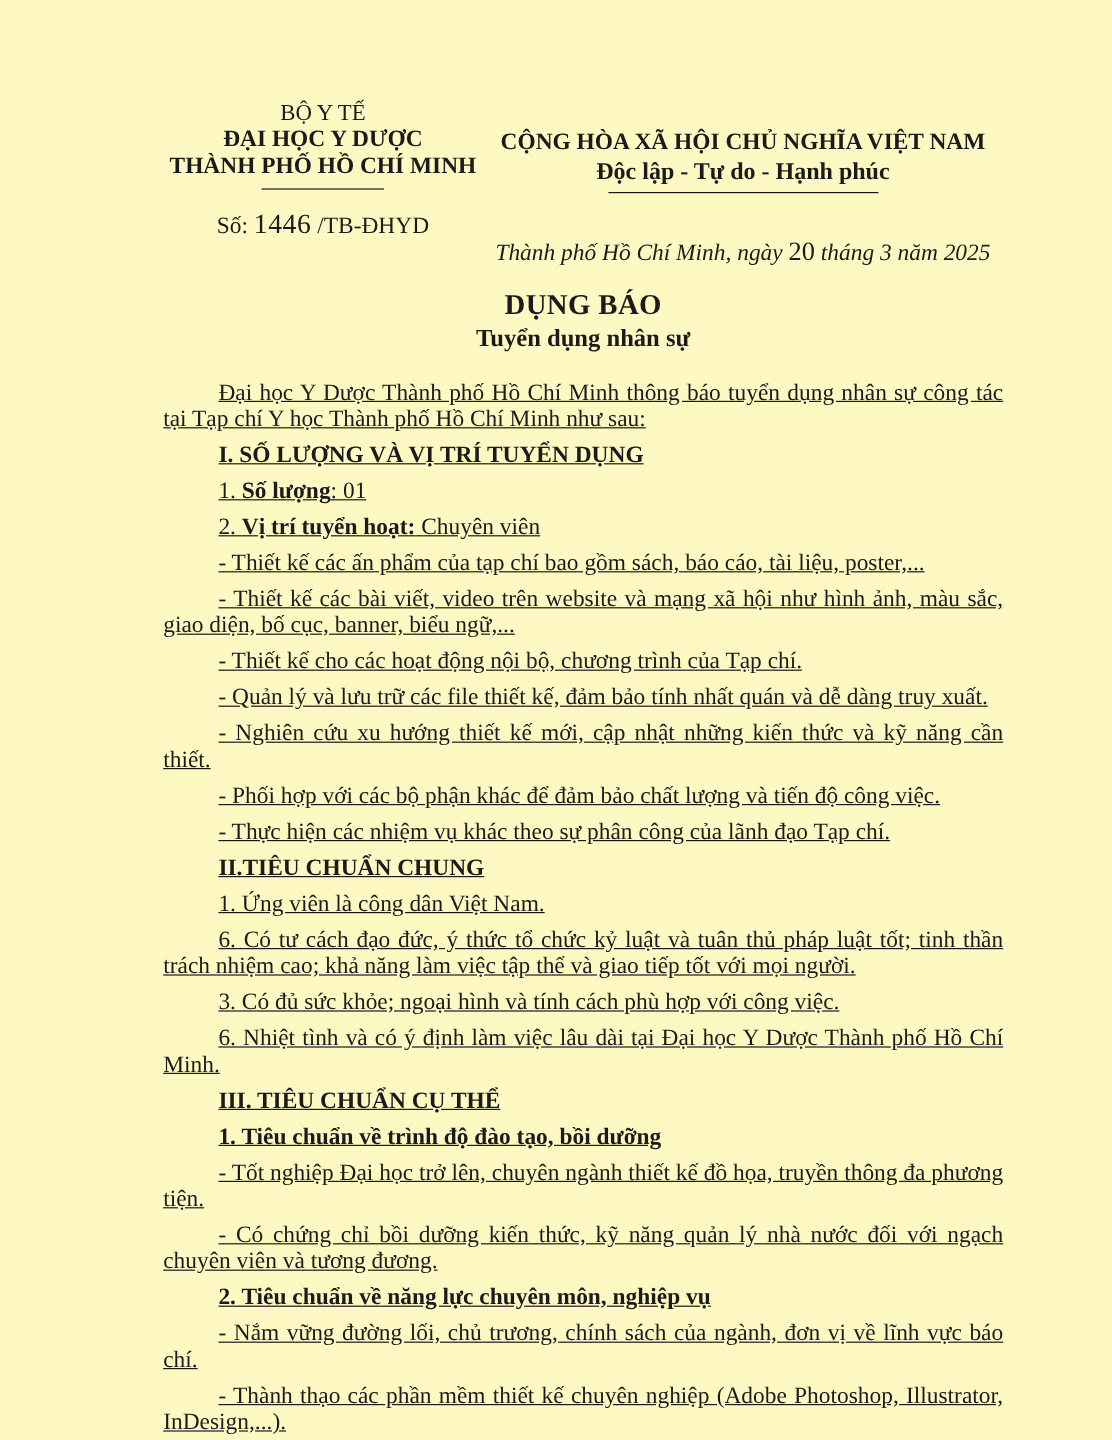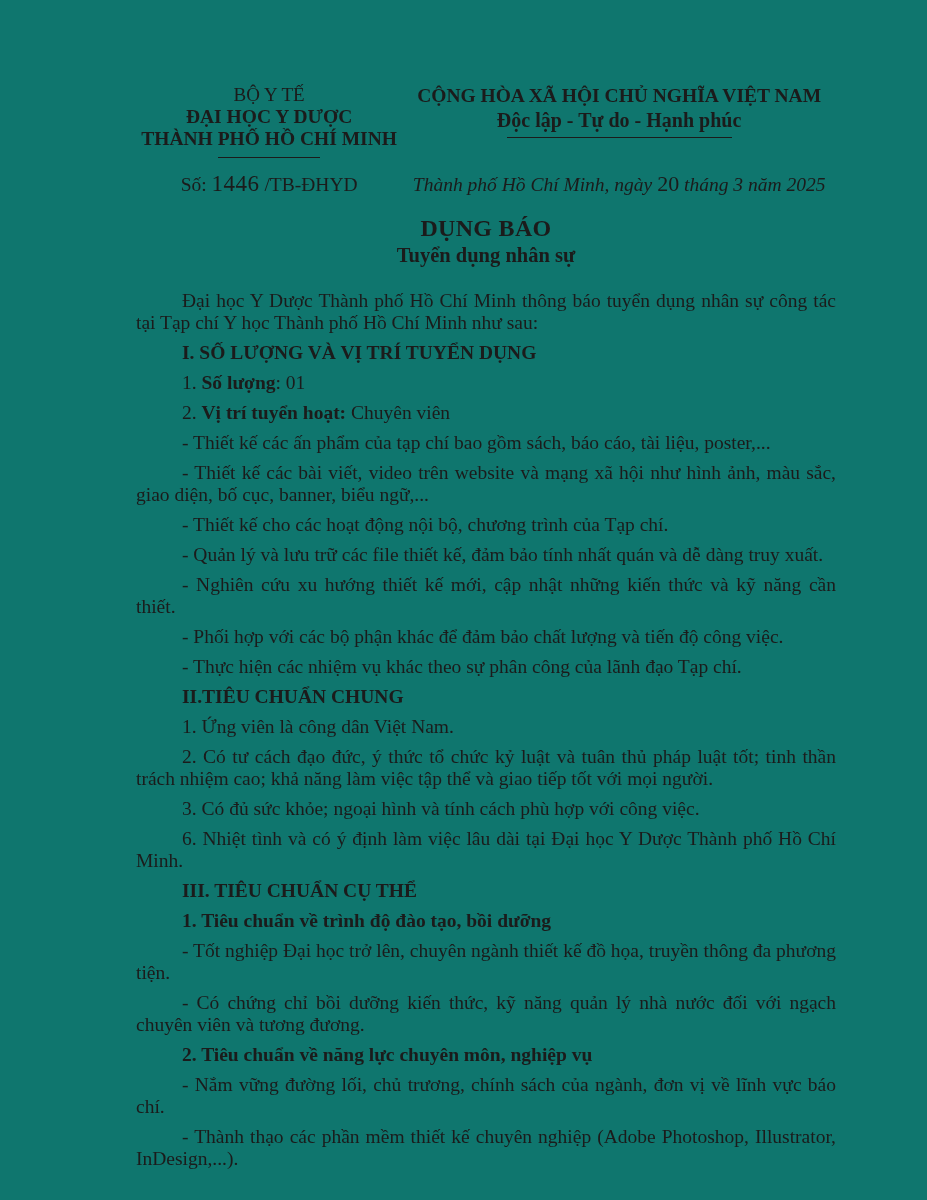--- a/index.html
+++ b/index.html
@@ -4,57 +4,57 @@
 <style>
   html,body{margin:0;padding:0;}
   body{
     width:927px;height:1200px;
     background:#e9e9e9;
     font-family:"Liberation Serif","DejaVu Serif",serif;
   }
   .page{
     position:relative;
     width:927px;height:1200px;
-    background:#0f766e;
+    background:#fef9c3;
     color:#1b1b1b;
     overflow:hidden;
   }
   .content{
     position:absolute;
     left:136px;top:84px;
     width:700px;
   }
   
   .hdr-row{
     display:flex;
     justify-content:space-between;
     align-items:flex-start;
   }
   .col-left{width:270px;text-align:center;}
-  .col-right{width:440px;text-align:center;}
+  .col-right{width:440px;text-align:center;margin-top:23px;}
   .hl1{font-size:19px;line-height:22px;}
   .hl2,.hl3{font-size:19.5px;line-height:22px;font-weight:bold;}
   .rl1{font-size:19.5px;line-height:24px;font-weight:bold;}
   .rl2{font-size:20px;line-height:24px;font-weight:bold;}
   .rule{
     height:0;border-top:1.8px solid #1b1b1b;
   }
   .rule-left{width:102px;margin:7px auto 0;}
   .rule-right{width:225px;margin:5px auto 0;}
   .num-row{margin-top:13px;}
   .doc-num{font-size:19.5px;line-height:26px;}
   .doc-num .filled{font-size:23px;letter-spacing:.5px;}
   .date-line{font-size:19.5px;line-height:26px;font-style:italic;}
   .date-line .filled{font-size:22px;font-style:normal;}
   
   .title-block{margin-top:16px;text-align:center;}
   .doc-title{font-size:24px;line-height:28px;font-weight:bold;letter-spacing:.3px;}
   .doc-subtitle{font-size:20.5px;line-height:26px;font-weight:bold;}
   
-  .body-block{margin-top:22px;}
+  .body-block{margin-top:22px;text-decoration:underline;}
   .para{
     margin:0 0 8px;
     font-size:19.5px;
     line-height:22px;
     text-align:justify;
     text-indent:46px;
   }
   .hd{font-weight:bold;text-align:left;}
   .b{font-weight:bold;}
 </style>
@@ -108,21 +108,21 @@
       <p class="para">- Thiết kế các ấn phẩm của tạp chí bao gồm sách, báo cáo, tài liệu, poster,...</p>
       <p class="para">- Thiết kế các bài viết, video trên website và mạng xã hội như hình ảnh, màu sắc, giao diện, bố cục, banner, biểu ngữ,...</p>
       <p class="para">- Thiết kế cho các hoạt động nội bộ, chương trình của Tạp chí.</p>
       <p class="para">- Quản lý và lưu trữ các file thiết kế, đảm bảo tính nhất quán và dễ dàng truy xuất.</p>
       <p class="para">- Nghiên cứu xu hướng thiết kế mới, cập nhật những kiến thức và kỹ năng cần thiết.</p>
       <p class="para">- Phối hợp với các bộ phận khác để đảm bảo chất lượng và tiến độ công việc.</p>
       <p class="para">- Thực hiện các nhiệm vụ khác theo sự phân công của lãnh đạo Tạp chí.</p>
 
       <p class="para hd">II.TIÊU CHUẨN CHUNG</p>
       <p class="para">1. Ứng viên là công dân Việt Nam.</p>
-      <p class="para">2. Có tư cách đạo đức, ý thức tổ chức kỷ luật và tuân thủ pháp luật tốt; tinh thần trách nhiệm cao; khả năng làm việc tập thể và giao tiếp tốt với mọi người.</p>
+      <p class="para">6. Có tư cách đạo đức, ý thức tổ chức kỷ luật và tuân thủ pháp luật tốt; tinh thần trách nhiệm cao; khả năng làm việc tập thể và giao tiếp tốt với mọi người.</p>
       <p class="para">3. Có đủ sức khỏe; ngoại hình và tính cách phù hợp với công việc.</p>
       <p class="para">6. Nhiệt tình và có ý định làm việc lâu dài tại Đại học Y Dược Thành phố Hồ Chí Minh.</p>
 
       <p class="para hd">III. TIÊU CHUẨN CỤ THỂ</p>
 
       <p class="para hd">1. Tiêu chuẩn về trình độ đào tạo, bồi dưỡng</p>
       <p class="para">- Tốt nghiệp Đại học trở lên, chuyên ngành thiết kế đồ họa, truyền thông đa phương tiện.</p>
       <p class="para">- Có chứng chỉ bồi dưỡng kiến thức, kỹ năng quản lý nhà nước đối với ngạch chuyên viên và tương đương.</p>
 
       <p class="para hd">2. Tiêu chuẩn về năng lực chuyên môn, nghiệp vụ</p>

